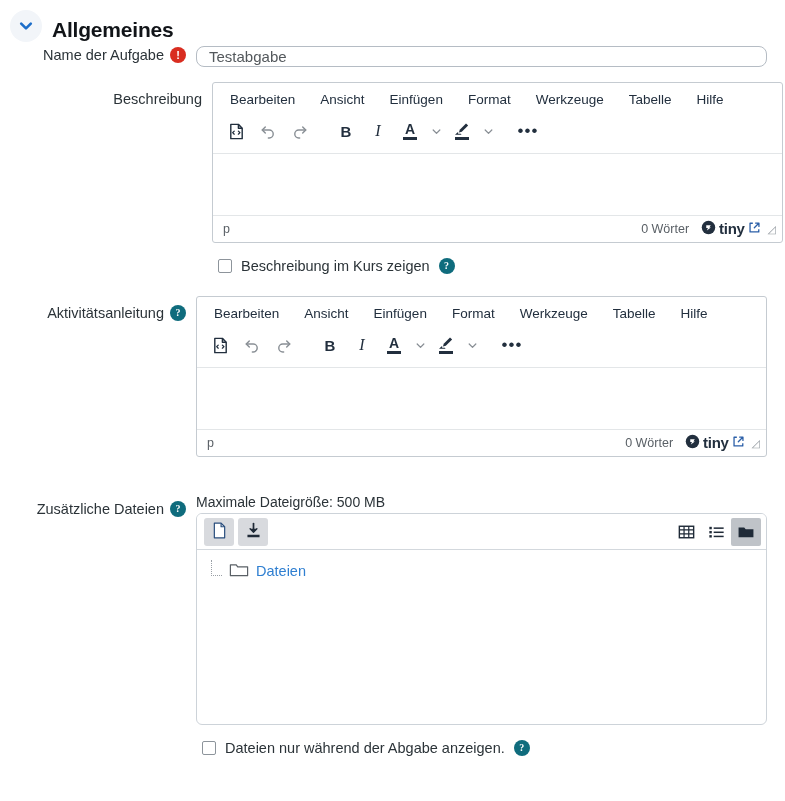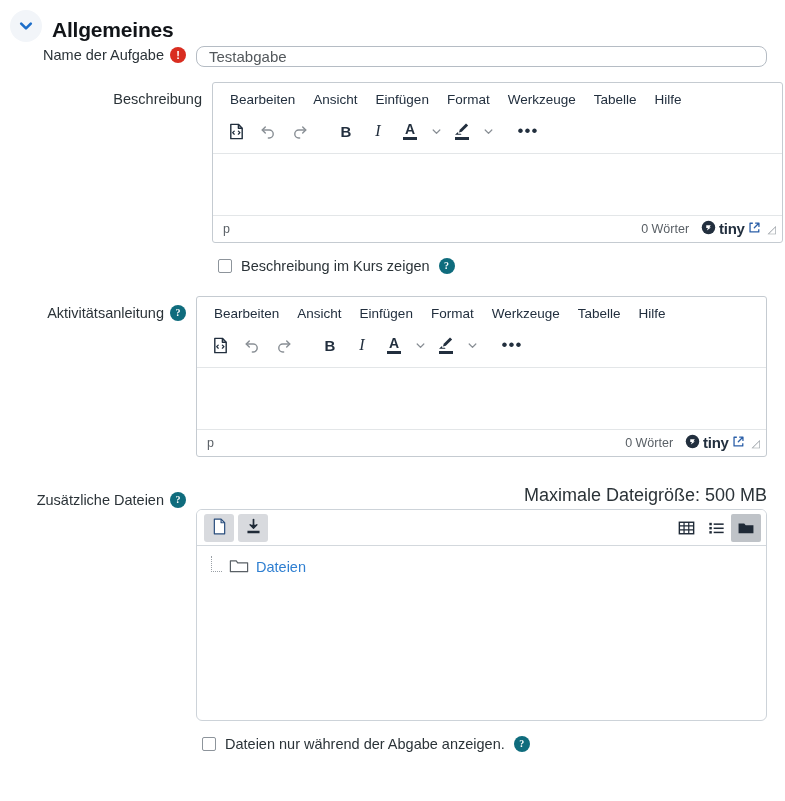--- a/index.html
+++ b/index.html
@@ -69,21 +69,21 @@
     background: #fff; outline: none;
   }
 
   
   .tiny {
     width: 571px;
     border: 1px solid #c5cbd1; border-radius: 3px;
     background: #fff; overflow: hidden;
   }
   .tiny-menubar {
-    display: flex; align-items: center; gap: 0px;
+    display: flex; align-items: center; gap: 7px;
     padding: 6px 8px 4px 8px;
   }
   .tiny-menuitem {
     font-size: 13.5px; color: #222f3e;
     padding: 3px 9px; border-radius: 3px; cursor: pointer;
     white-space: nowrap;
   }
   .tiny-toolbar {
     display: flex; align-items: center;
     padding: 3px 8px 8px 8px; gap: 2px;
@@ -129,22 +129,22 @@
     display: flex; align-items: center; gap: 9px;
     font-size: 14.5px; color: #2b3338;
   }
   .cbox {
     width: 14px; height: 14px; border: 1px solid #8d949b;
     border-radius: 2px; background: #fff; flex: 0 0 auto; cursor: pointer;
   }
 
   
   .maxsize {
-    width: 571px; text-align: right;
-    font-size: 18px; color: #2b3338; padding-bottom: 3px;
+    width: 571px; text-align: left;
+    font-size: 14px; color: #2b3338; padding-bottom: 3px;
   }
   .fm {
     width: 571px; height: 212px;
     border: 1px solid #cdd3d9; border-radius: 6px;
     background: #fff; overflow: hidden;
     display: flex; flex-direction: column; justify-content: center;
   }
   .fm-toolbar {
     display: flex; align-items: center;
     height: 36px; padding: 3px 5px;
@@ -389,21 +389,21 @@
                 <path d="M8.2 2.2h3.6v3.6M11.6 2.4 6.8 7.2" fill="none" stroke="#2b5fa8" stroke-width="1.4" stroke-linecap="round" stroke-linejoin="round"></path>
               </svg>
             </span>
           </span>
           <span class="resize-grip">◿</span>
         </div>
       </div>
     </div>
   </div>
 
-  <div class="frow" style="margin-top:28px;">
+  <div class="frow" style="margin-top:37px;">
     <div class="flabel" style="padding-top:6px;">
       <span>Zusätzliche Dateien</span>
       <span class="help-icon">?</span>
     </div>
     <div class="fctl">
 
       <div class="maxsize">Maximale Dateigröße: 500 MB</div>
 
       <div class="fm">
         <div class="fm-toolbar">

